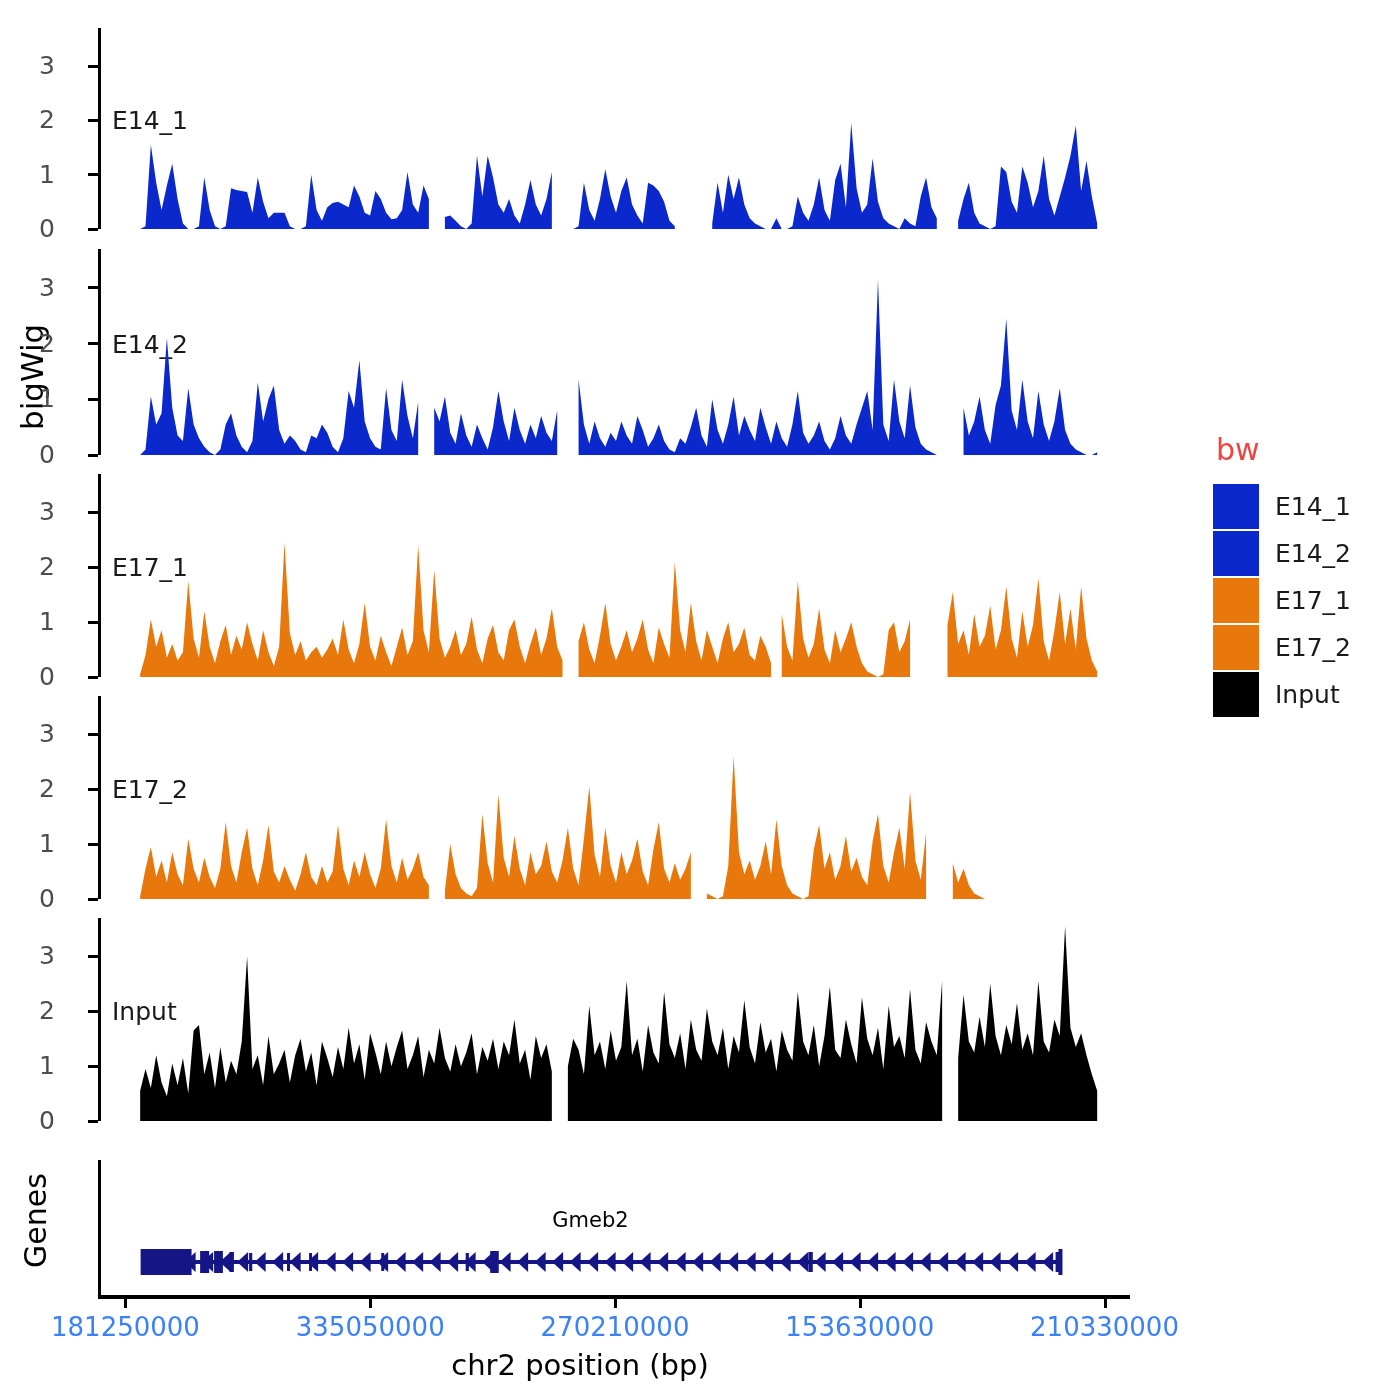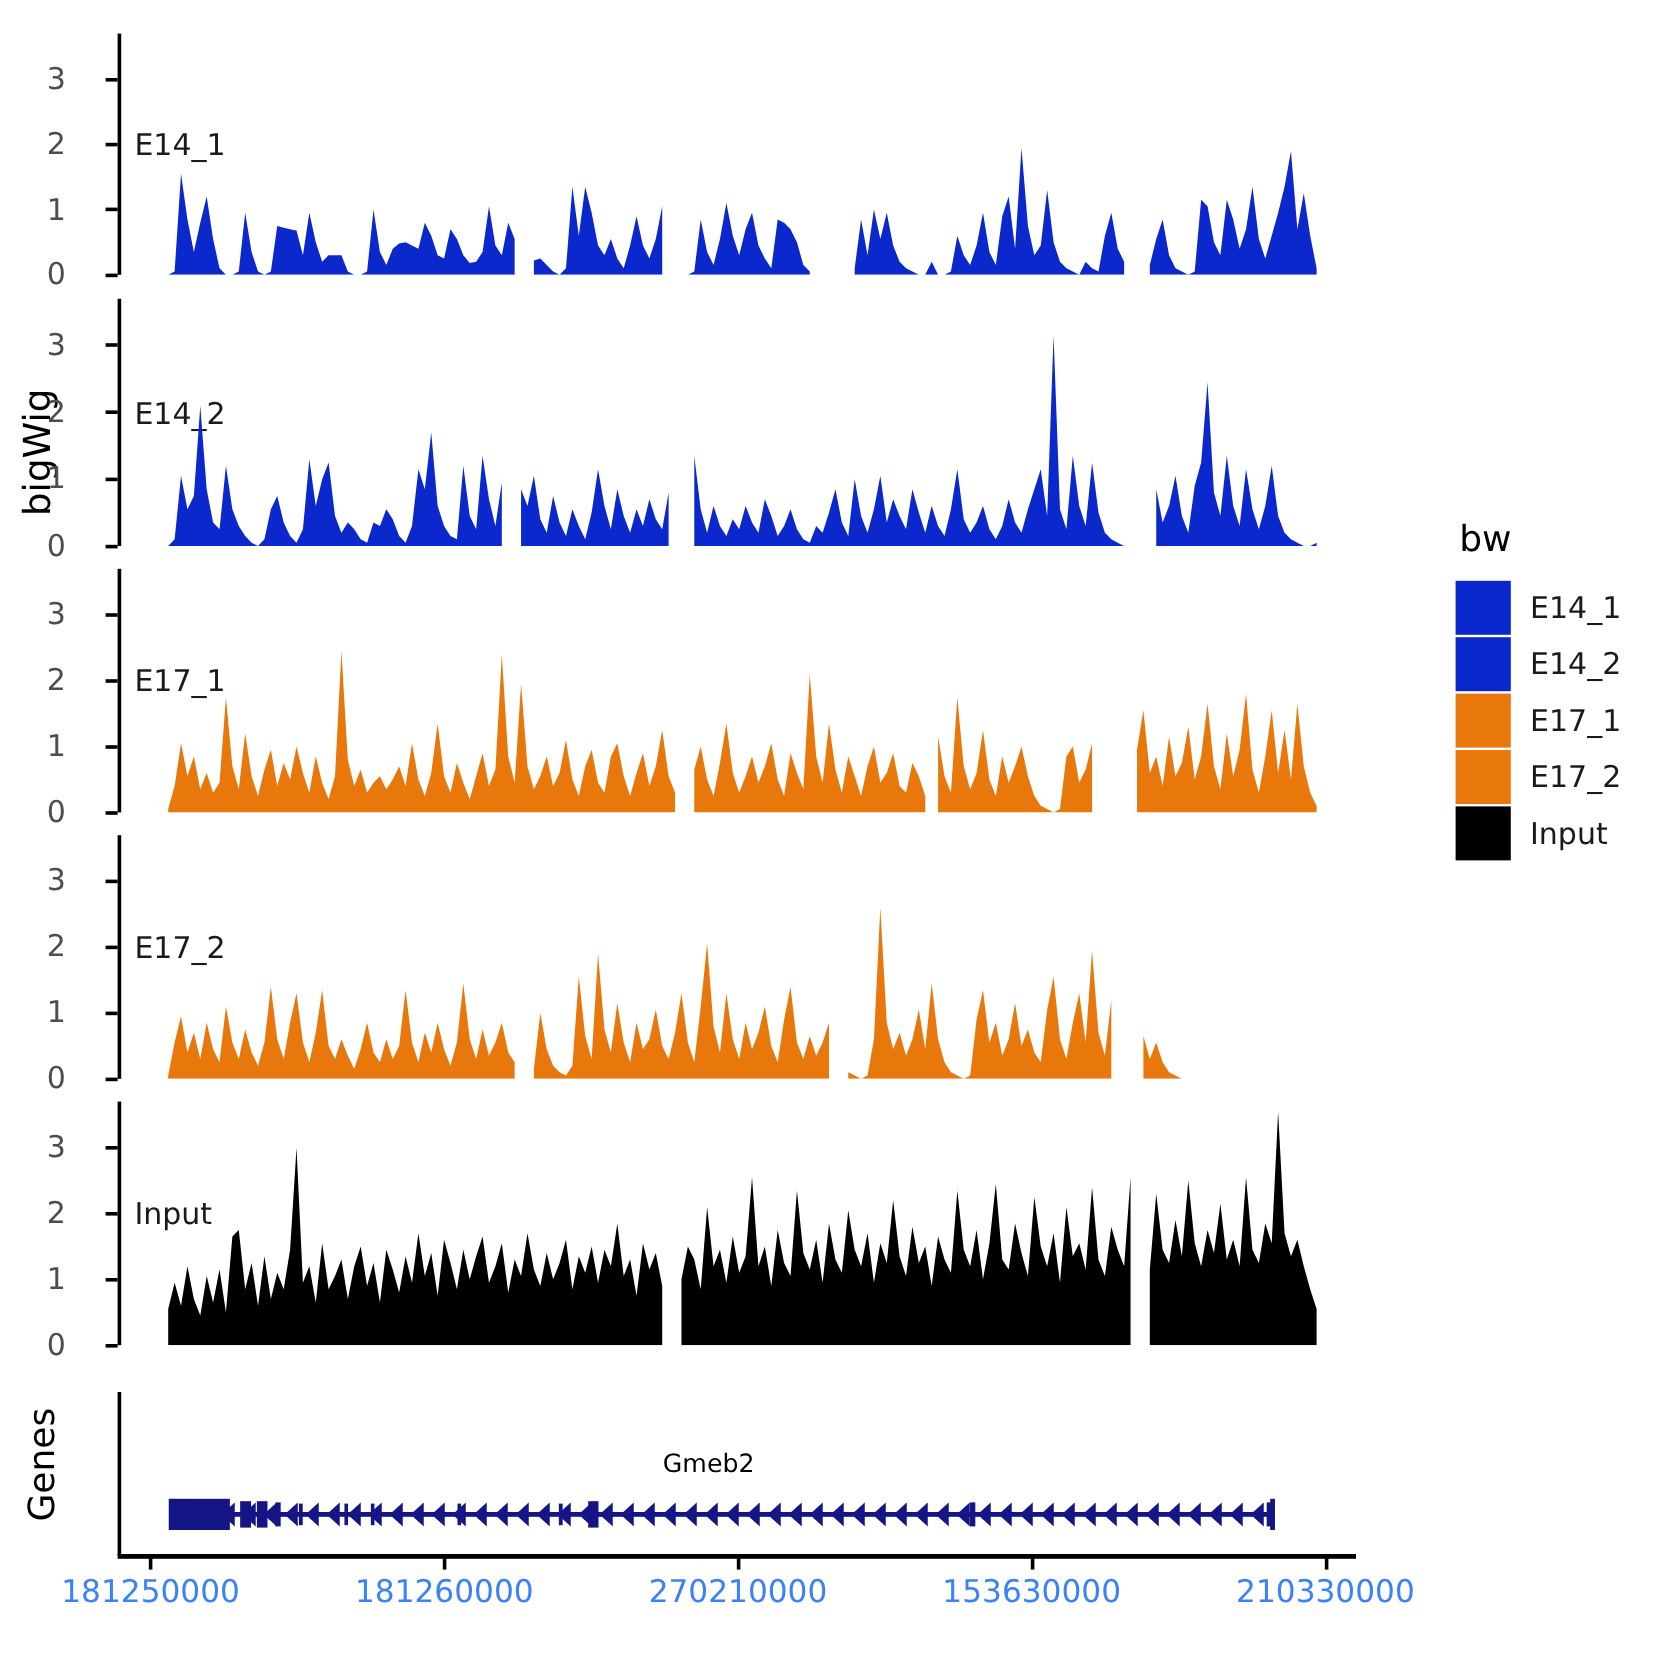--- a/index.html
+++ b/index.html
@@ -43,21 +43,21 @@
   }
 
   .genes-axis{position:absolute; left:98px; top:1160px; width:3px; height:136px; background:#000;}
   .gene-name{
     position:absolute; font-size:21px; color:#000; white-space:nowrap;
     transform:translateX(-50%);
     text-align:right;
   }
 
   .legend{position:absolute; left:1213px; top:432px; width:180px;}
-  .legend-title{font-size:30px; color:#000000; margin:0 0 16px 3px;}
+  .legend-title{font-size:30px; color:#ef4444; margin:0 0 16px 3px;}
   .legend-row{display:flex; align-items:center; height:47px;}
   .legend-key{width:46px; height:45px; flex:0 0 46px;}
   .legend-label{font-size:25px; color:#1a1a1a; margin-left:16px; white-space:nowrap;}
 </style>
 </head>
 <body>
 
 <div id="root">
 
   <div class="axis-title-y">bigWig</div>
@@ -228,28 +228,29 @@
         <polygon points="1024.6095238095238,102 1035.6095238095238,92 1035.6095238095238,112" fill="#151585"></polygon>
         <polygon points="1042.1095238095238,102 1053.1095238095238,92 1053.1095238095238,112" fill="#151585"></polygon>
       </svg>
     </div>
 
   <div class="xaxis-line"></div>
   <div id="xticks">
       <div class="xtick" style="left: 124.476px;"></div>
       <div class="xticklab" style="left: 125.476px;">181250000</div>
       <div class="xtick" style="left: 369.238px;"></div>
-      <div class="xticklab" style="left: 370.238px;">181260000</div>
+      <div class="xticklab" style="left: 370.238px;">335050000</div>
       <div class="xtick" style="left: 614px;"></div>
       <div class="xticklab" style="left: 615px;">270210000</div>
       <div class="xtick" style="left: 858.762px;"></div>
       <div class="xticklab" style="left: 859.762px;">153630000</div>
       <div class="xtick" style="left: 1103.52px;"></div>
       <div class="xticklab" style="left: 1104.52px;">210330000</div>
     </div>
+  <div class="axis-title-x">chr2 position (bp)</div>
 
   <div class="legend">
     <div class="legend-title">bw</div>
     <div id="legend-rows">
         <div class="legend-row">
           <div class="legend-key" style="background: rgb(10, 40, 204);"></div>
           <div class="legend-label">E14_1</div>
         </div>
         <div class="legend-row">
           <div class="legend-key" style="background: rgb(10, 40, 204);"></div>

